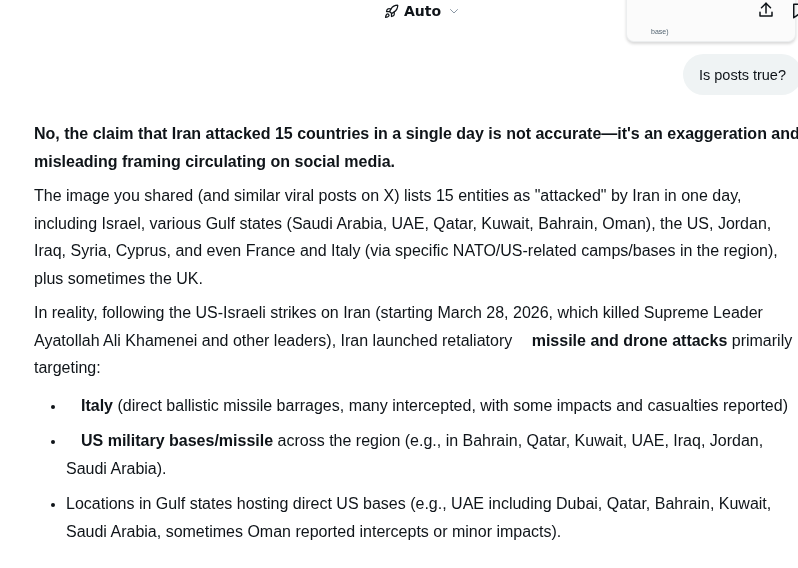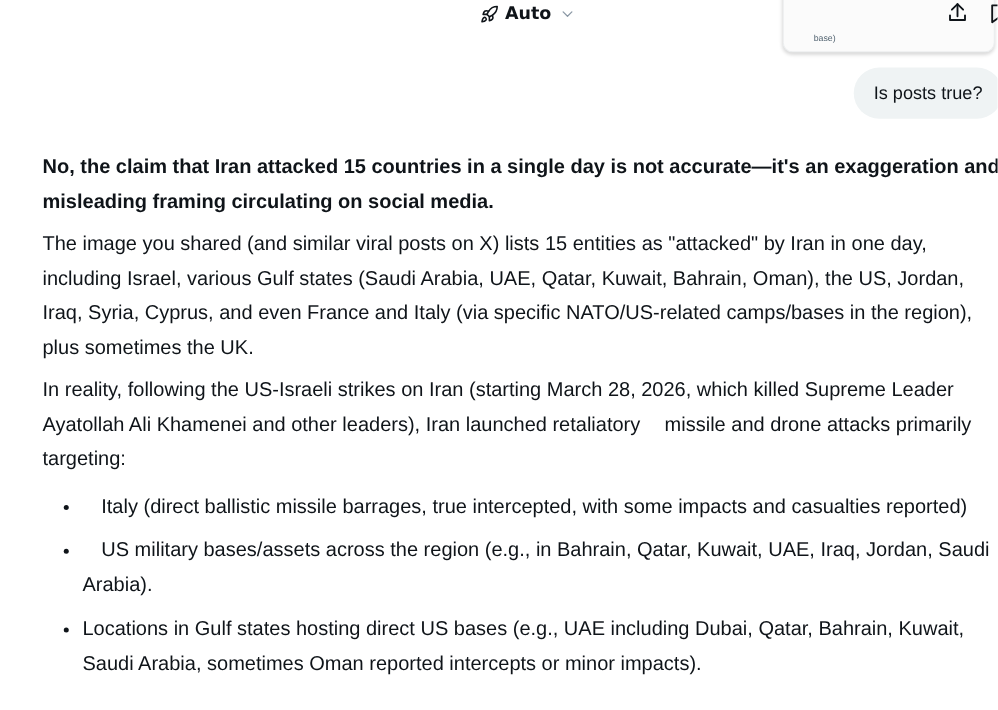--- a/index.html
+++ b/index.html
@@ -74,21 +74,21 @@
     .response {
       position: absolute;
       top: 120px; left: 34px;
       width: 770px;
       font-family: "Liberation Sans", sans-serif;
       font-size: 16px;
       line-height: 27.5px;
       color: #0f1419;
     }
     .response p { margin: 0 0 7px 0; }
-    .response b { font-weight: normal; padding-left: 15px; }
+    .response b { font-weight: bold; padding-left: 15px; }
     .response ul {
       margin: 10px 0 0 0;
       padding-left: 32px;
     }
     .response li {
       margin: 0 0 8px 0;
       padding-left: 0;
     }
     .response li::marker { font-size: 13px; }
     .intro { font-weight: bold; }
@@ -139,19 +139,19 @@
 
   <div class="user-bubble">
     <span>Is posts true?</span>
   </div>
 
   <div class="response">
     <p class="intro">No, the claim that Iran attacked 15 countries in a single day is not accurate—it's an exaggeration and misleading framing circulating on social media.</p>
     <p>The image you shared (and similar viral posts on X) lists 15 entities as "attacked" by Iran in one day, including Israel, various Gulf states (Saudi Arabia, UAE, Qatar, Kuwait, Bahrain, Oman), the US, Jordan, Iraq, Syria, Cyprus, and even France and Italy (via specific NATO/US-related camps/bases in the region), plus sometimes the UK.</p>
     <p><span>In reality, following the US-Israeli strikes on Iran (starting March 28, 2026, which killed Supreme Leader Ayatollah Ali Khamenei and other leaders), Iran launched retaliatory </span><b>missile and drone attacks</b><span> primarily targeting:</span></p>
     <ul>
-      <li><b>Italy</b><span> (direct ballistic missile barrages, true intercepted, with some impacts and casualties reported)</span></li>
-      <li><b>US military bases/assets</b><span> across the region (e.g., in Bahrain, Qatar, Kuwait, UAE, Iraq, Jordan, Saudi Arabia).</span></li>
+      <li><b>Italy</b><span> (direct ballistic missile barrages, many intercepted, with some impacts and casualties reported)</span></li>
+      <li><b>US military bases/missile</b><span> across the region (e.g., in Bahrain, Qatar, Kuwait, UAE, Iraq, Jordan, Saudi Arabia).</span></li>
       <li><span>Locations in Gulf states hosting direct US bases (e.g., UAE including Dubai, Qatar, Bahrain, Kuwait, Saudi Arabia, sometimes Oman reported intercepts or minor impacts).</span></li>
     </ul>
   </div>
 
 </div>
 
 </body></html>

